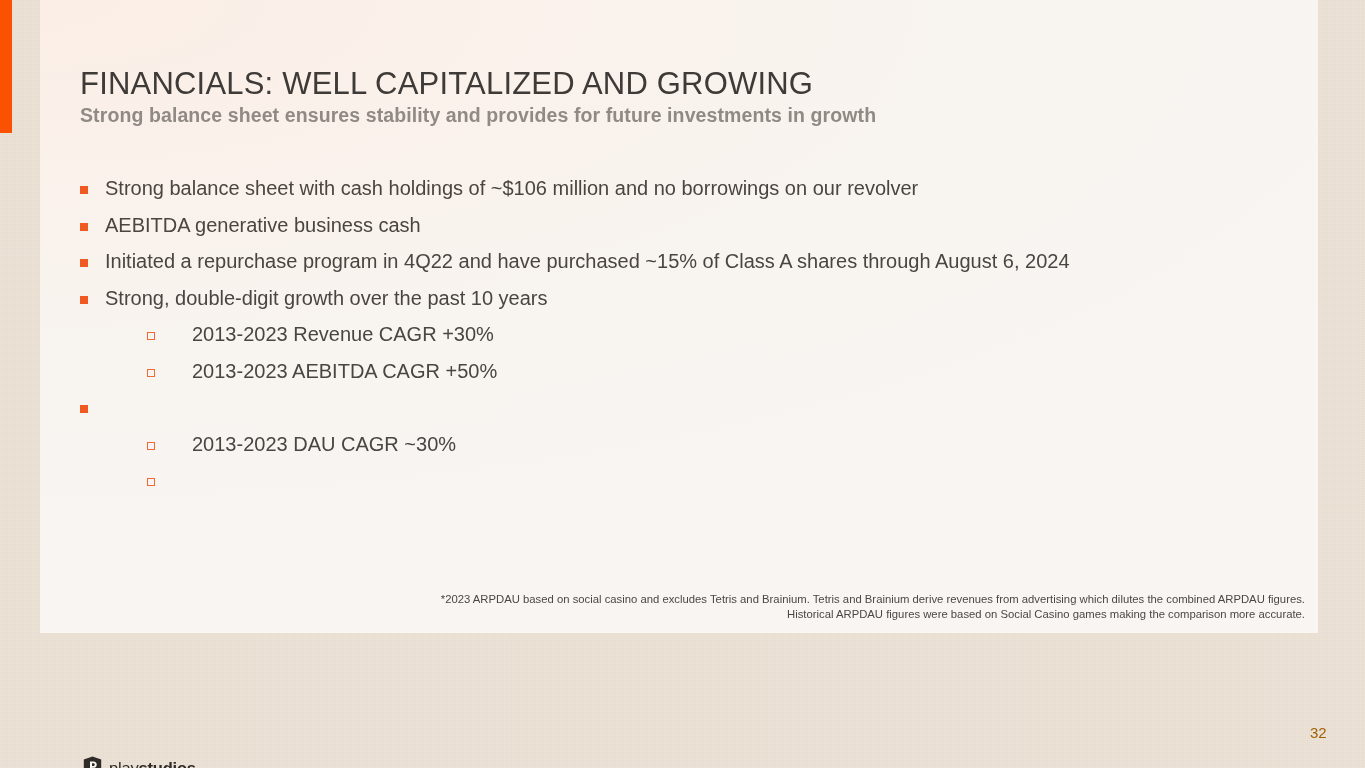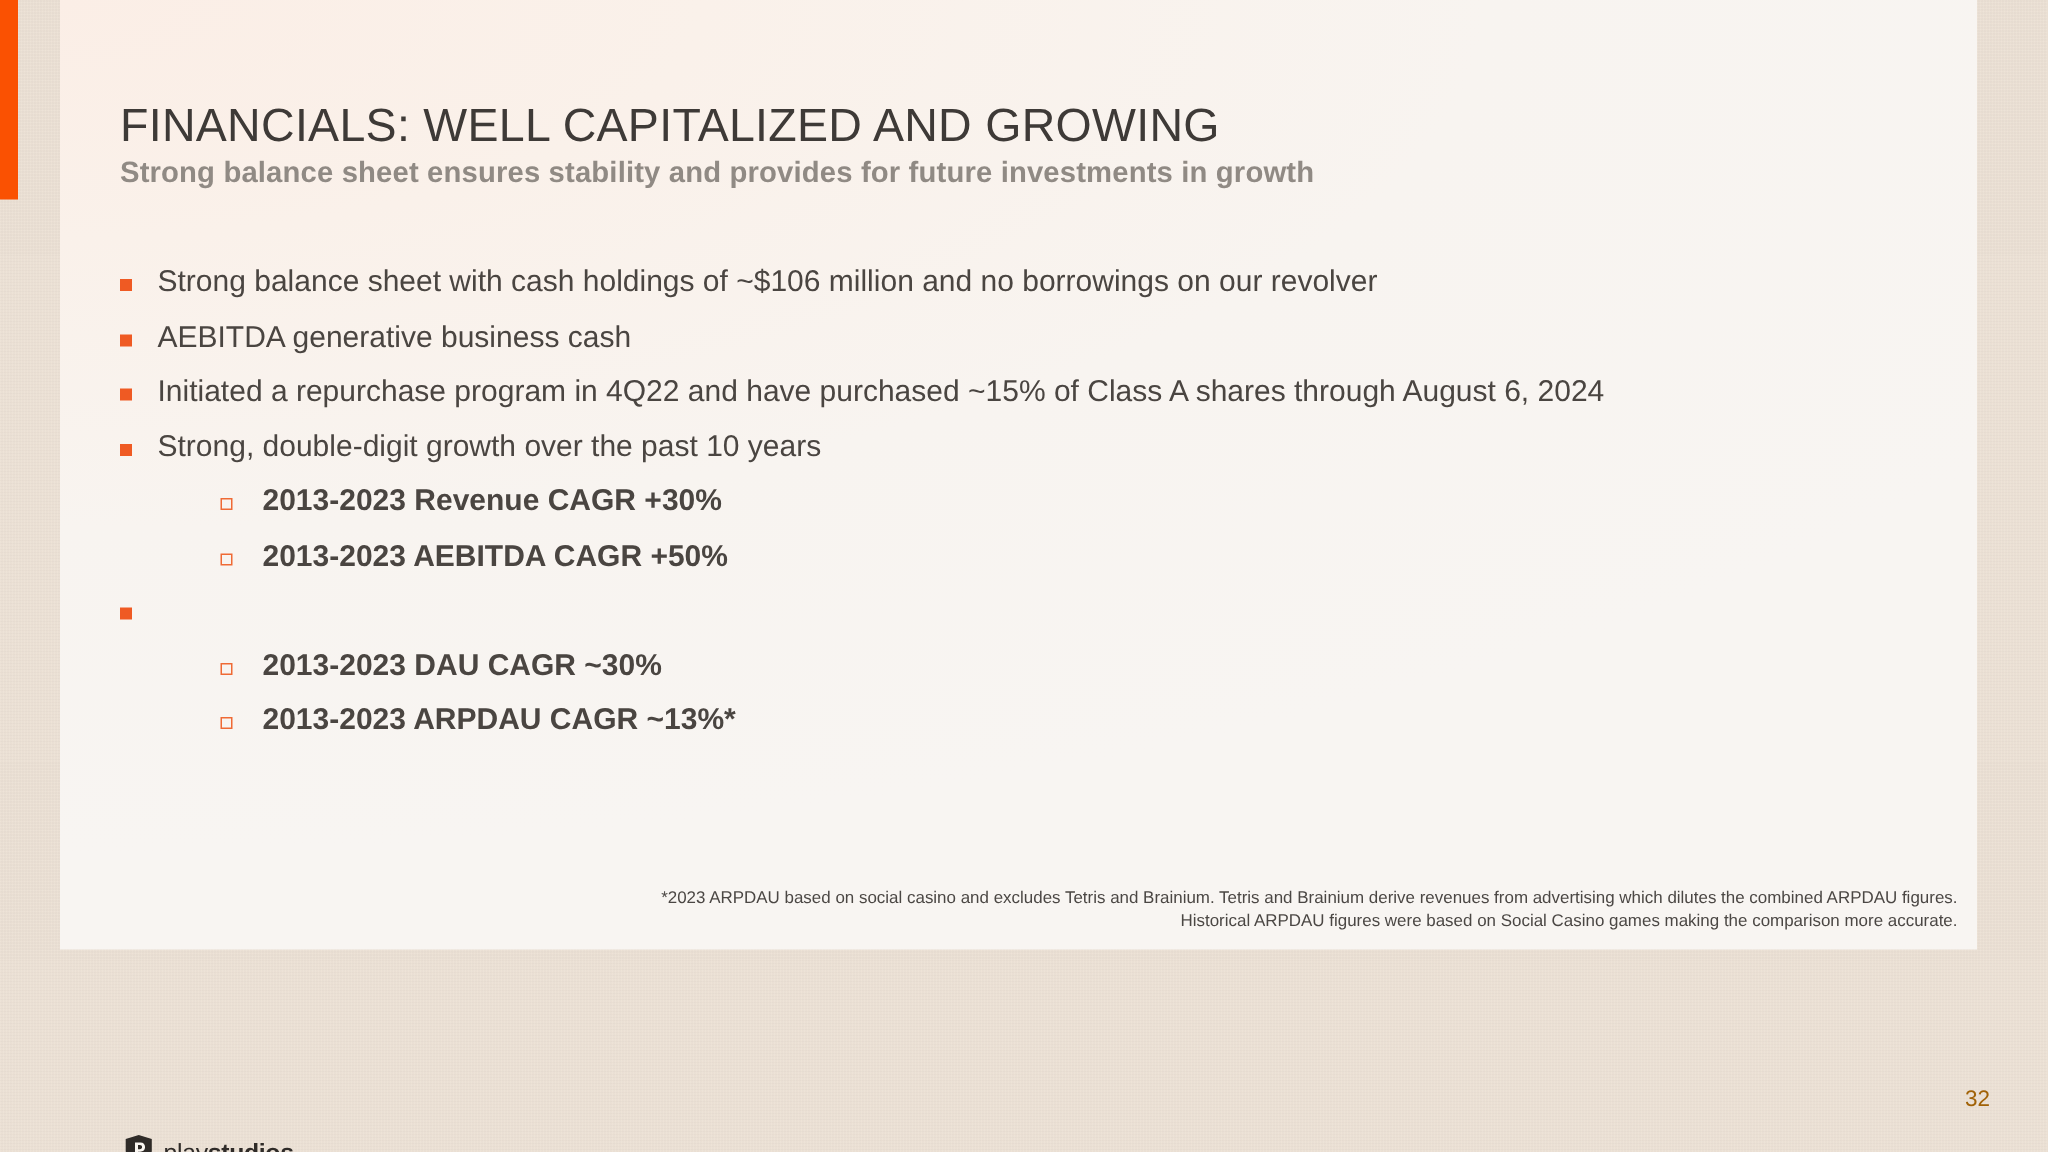--- a/index.html
+++ b/index.html
@@ -124,21 +124,21 @@
 
   .bullet-text {
     font-size: 20px;
     font-weight: 400;
     line-height: 1;
     color: #4a4541;
     padding-top: 3px;
   }
 
   .level-1 .bullet-text { margin-left: 17px; }
-  .level-2 .bullet-text { margin-left: 20px; font-weight: bold; }
+  .level-2 .bullet-text { margin-left: 37px; }
 
   
   .footnote {
     position: absolute;
     left: 50px;
     top: 592px;
     width: 1215px;
     font-size: 11.3px;
     font-weight: 400;
     line-height: 1.36;
@@ -236,21 +236,20 @@
         <span class="marker filled"></span>
       </div>
 
       <div class="bullet-row level-2">
         <span class="marker hollow"></span>
         <span class="bullet-text">2013-2023 DAU CAGR ~30%</span>
       </div>
 
       <div class="bullet-row level-2">
         <span class="marker hollow"></span>
-        <span class="bullet-text">2013-2023 ARPDAU CAGR ~13%*</span>
       </div>
 
     </div>
 
     <div class="footnote">
       <div>*2023 ARPDAU based on social casino and excludes Tetris and Brainium. Tetris and Brainium derive revenues from advertising which dilutes the combined ARPDAU figures.</div>
       <div>Historical ARPDAU figures were based on Social Casino games making the comparison more accurate.</div>
     </div>
 
   </div>

